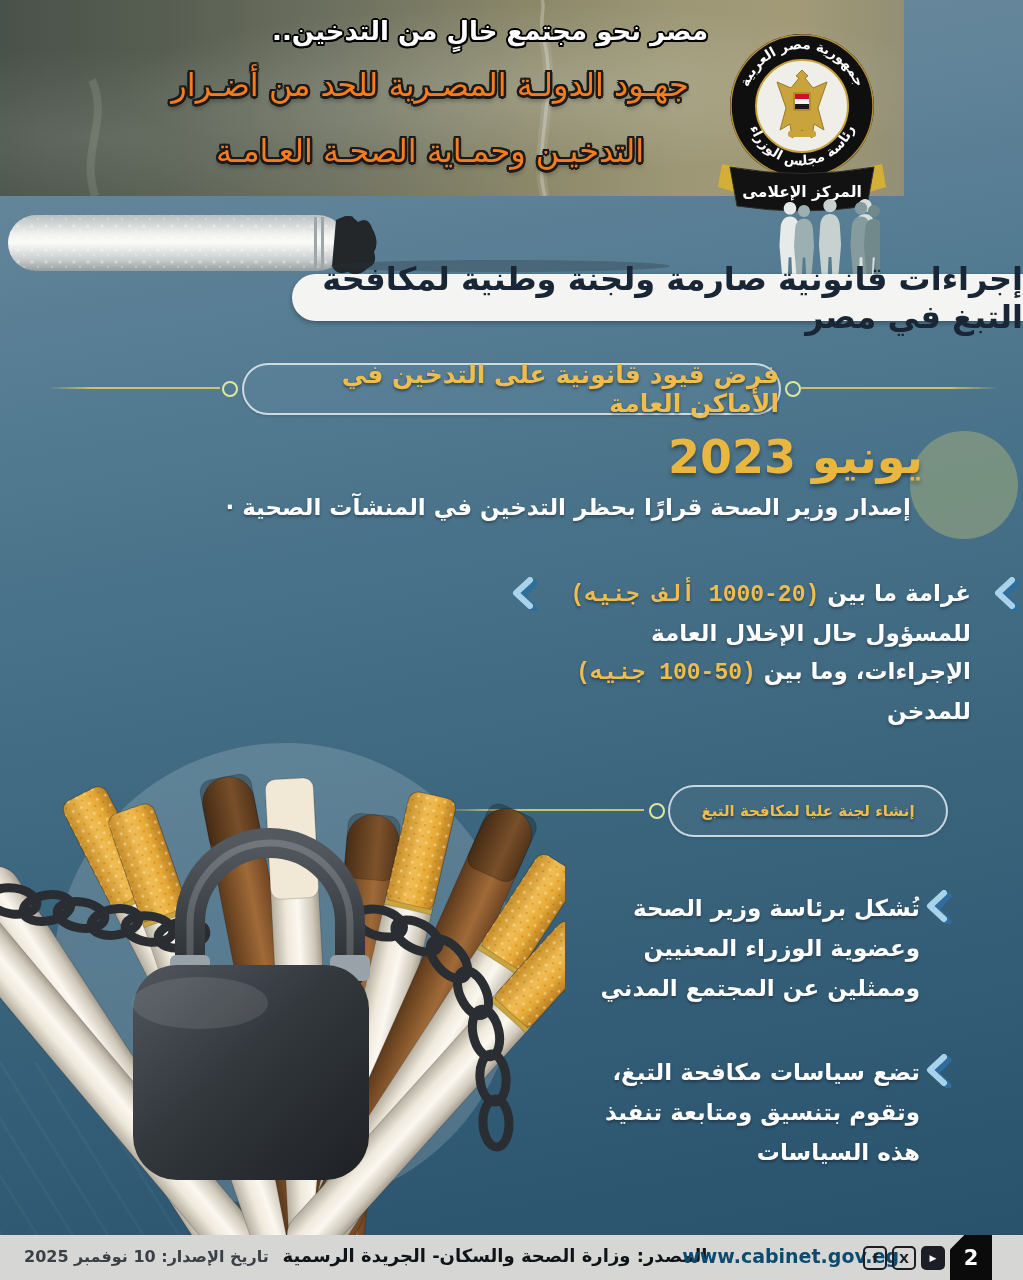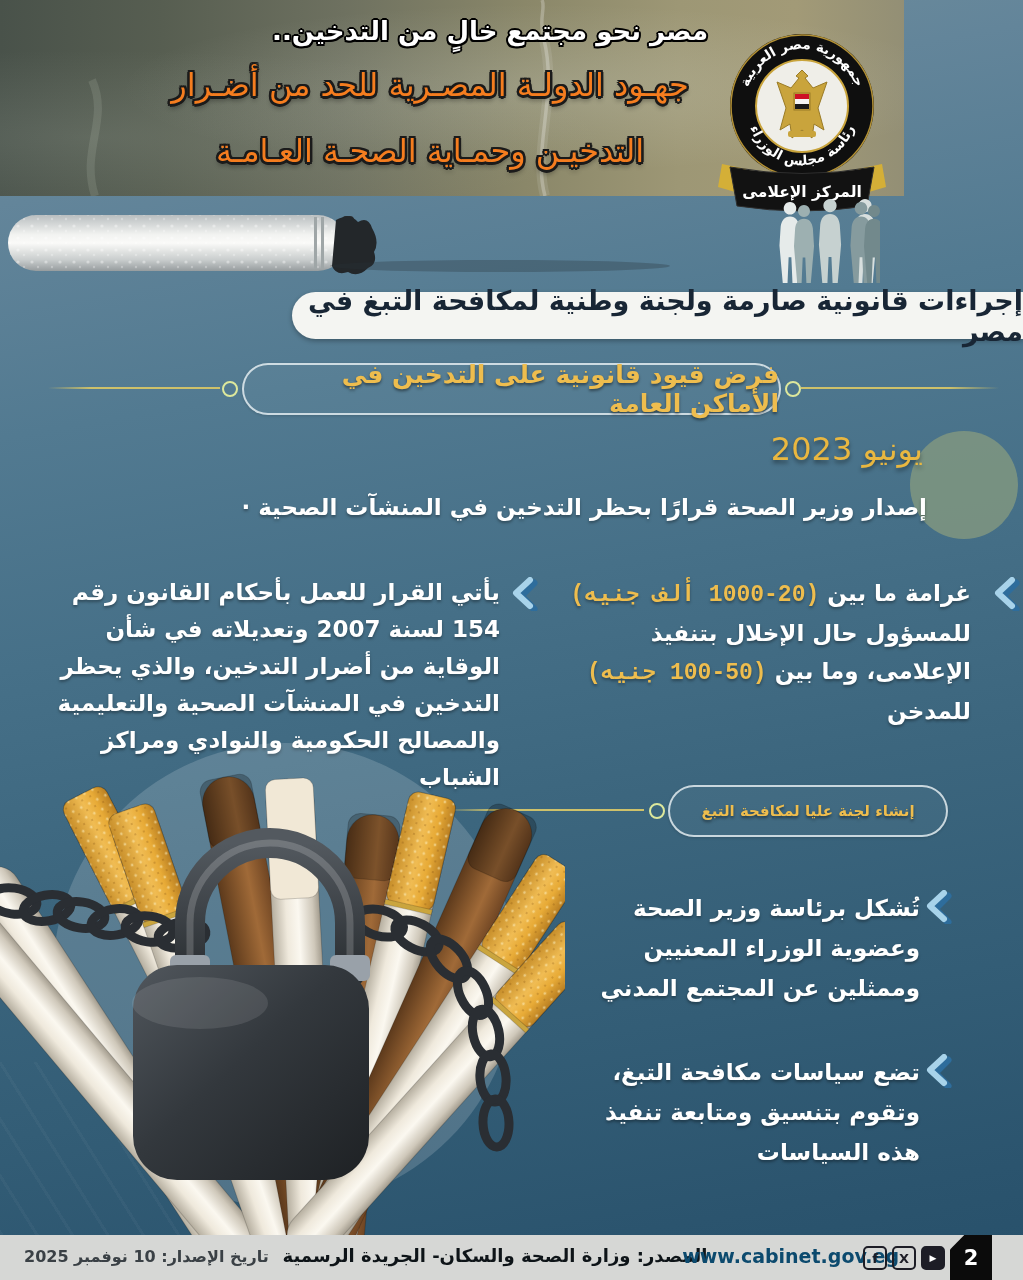--- a/index.html
+++ b/index.html
@@ -11,32 +11,32 @@
   #header{left:0;top:0;width:904px;height:196px;
      background:
        radial-gradient(ellipse at 60% 45%, rgba(225,230,220,.22) 0%, rgba(225,230,220,0) 55%),
        radial-gradient(ellipse at 10% 70%, rgba(200,210,200,.14) 0%, rgba(200,210,200,0) 45%),
        linear-gradient(90deg,#49524a 0%,#575e51 18%,#6e7160 38%,#8a8769 58%,#9d9775 75%,#a29a77 88%,#938f75 100%);}
   .tagline{right:196px;top:16px;font-size:26px;font-weight:bold;color:#ffffff;white-space:nowrap;
      text-shadow:2px 0 0 #000,-2px 0 0 #000,0 2px 0 #000,0 -2px 0 #000,1.5px 1.5px 0 #000,-1.5px 1.5px 0 #000,1.5px -1.5px 0 #000,-1.5px -1.5px 0 #000;}
   .mainTitle{left:20px;top:52px;width:820px;text-align:center;font-weight:normal;font-size:32px;line-height:66px;color:#f57d1f;
      text-shadow:2.5px 0 0 #1b1b1b,-2.5px 0 0 #1b1b1b,0 2.5px 0 #1b1b1b,0 -2.5px 0 #1b1b1b,2px 2px 0 #1b1b1b,-2px 2px 0 #1b1b1b,2px -2px 0 #1b1b1b,-2px -2px 0 #1b1b1b,0 4px 5px rgba(0,0,0,.45);}
   
-  #banner{left:292px;top:292px;right:0;height:47px;background:#f4f5f2;border-radius:24px 0 0 24px;
+  #banner{left:292px;top:274px;right:0;height:47px;background:#f4f5f2;border-radius:24px 0 0 24px;
      box-shadow:0 2px 5px rgba(0,0,0,.3);display:flex;align-items:center;justify-content:center;
-     font-size:27px;font-weight:bold;color:#182635;}
+     font-size:32px;font-weight:bold;color:#182635;}
   
   .badge{height:48px;border:2px solid rgba(235,242,245,.8);border-radius:26px;background:rgba(255,255,255,.04);
      display:flex;align-items:center;justify-content:center;font-weight:bold;color:#eebd4e;
      text-shadow:0 2px 3px rgba(0,0,0,.45);box-shadow:0 1px 3px rgba(0,0,0,.15);}
   .decoLine{height:2px;background:linear-gradient(90deg,rgba(206,193,106,0),#cec16a 25%,#cec16a 100%);}
   .decoLineR{height:2px;background:linear-gradient(270deg,rgba(206,193,106,0),#cec16a 25%,#cec16a 100%);}
   .ring{width:12px;height:12px;border:2.5px solid #dde89c;border-radius:50%;background:transparent;}
   .gold{color:#eebd4e;font-family:Liberation Mono, monospace;}
-  .dateBig{font-size:32px;font-weight:normal;color:#e9b740;text-shadow:0 3px 4px rgba(0,0,0,.4);white-space:nowrap;}
+  .dateBig{font-size:46px;font-weight:bold;color:#e9b740;text-shadow:0 3px 4px rgba(0,0,0,.4);white-space:nowrap;}
   .whiteTxt{color:#ffffff;font-weight:bold;text-shadow:0 2px 3px rgba(0,0,0,.35);}
   .bullet{font-size:23px;line-height:38px;text-align:right;}
   .sageCircle{width:108px;height:108px;border-radius:50%;background:rgba(128,150,128,.85);}
   .chev{width:30px;height:34px;}
   
   #footer{left:0;top:1235px;width:1023px;height:58px;background:#d6d7d5;text-decoration:underline;}
   .fTxt{font-weight:bold;white-space:nowrap;}
   .socialBox{width:20px;height:20px;border:2px solid #1d1d26;border-radius:5px;color:#1d1d26;
      display:flex;align-items:center;justify-content:center;font-size:13px;font-weight:bold;font-family:"DejaVu Sans",sans-serif;}
   .socialBox.filled{background:#1d1d26;color:#fff;font-size:9px;}
@@ -158,35 +158,34 @@
   <div class="abs decoLine" style="left:48px;top:387px;width:172px"></div>
   <div class="abs ring" style="left:222px;top:381px"></div>
   <div class="abs badge" style="left:242px;top:363px;width:535px;font-size:25px">
     <span>فرض قيود قانونية على التدخين في الأماكن العامة</span>
   </div>
   <div class="abs ring" style="left:785px;top:381px"></div>
   <div class="abs decoLineR" style="left:801px;top:387px;width:198px"></div>
 
   <div class="abs sageCircle" style="left:910px;top:431px"></div>
   <div class="abs dateBig" style="right:100px;top:430px">يونيو 2023</div>
-  <div class="abs whiteTxt" style="right:96px;top:494px;font-size:23px;white-space:nowrap">إصدار وزير الصحة قرارًا بحظر التدخين في المنشآت الصحية ·</div>
+  <div class="abs whiteTxt" style="right:112px;top:494px;font-size:23px;white-space:nowrap">إصدار وزير الصحة قرارًا بحظر التدخين في المنشآت الصحية ·</div>
 
   <svg class="abs chev" style="left:990px;top:577px" viewBox="0 0 30 34">
     <polyline points="26,6 13,19 26,32" fill="none" stroke="#2e6d9c" stroke-width="7" stroke-linecap="round" stroke-linejoin="round"></polyline>
     <polyline points="22,3 8,16 22,29" fill="none" stroke="#a8d3ea" stroke-width="6" stroke-linecap="round" stroke-linejoin="round"></polyline>
   </svg>
   <div class="abs bullet whiteTxt" style="right:52px;top:574px;width:410px">
-    <span>غرامة ما بين </span><span class="gold">(20-1000 ألف جنيه)</span><span> للمسؤول حال الإخلال بتنفيذ الإعلامى، وما بين </span><span class="gold">(50-100 جنيه)</span><span> للمدخن</span>
+    <span>غرامة ما بين </span><span class="gold">(20-1000 ألف جنيه)</span><span> للمسؤول حال الإخلال العامة الإجراءات، وما بين </span><span class="gold">(50-100 جنيه)</span><span> للمدخن</span>
   </div>
 
   <svg class="abs chev" style="left:508px;top:577px" viewBox="0 0 30 34">
     <polyline points="26,6 13,19 26,32" fill="none" stroke="#2e6d9c" stroke-width="7" stroke-linecap="round" stroke-linejoin="round"></polyline>
     <polyline points="22,3 8,16 22,29" fill="none" stroke="#a8d3ea" stroke-width="6" stroke-linecap="round" stroke-linejoin="round"></polyline>
   </svg>
-  <div class="abs bullet whiteTxt" style="right:523px;top:574px;width:468px;line-height:37px">يأتي القرار للعمل بأحكام القانون رقم 154 لسنة 2007 وتعديلاته في شأن الوقاية من أضرار التدخين، والذي يحظر التدخين في المنشآت الصحية والتعليمية والمصالح الحكومية والنوادي ومراكز الشباب</div>
 
   <div class="abs decoLine" style="left:444px;top:809px;width:200px"></div>
   <div class="abs ring" style="left:649px;top:803px"></div>
   <div class="abs badge" style="left:668px;top:785px;width:276px;font-size:15px">
     <span>إنشاء لجنة عليا لمكافحة التبغ</span>
   </div>
 
   <svg class="abs chev" style="left:922px;top:890px" viewBox="0 0 30 34">
     <polyline points="26,6 13,19 26,32" fill="none" stroke="#2e6d9c" stroke-width="7" stroke-linecap="round" stroke-linejoin="round"></polyline>
     <polyline points="22,3 8,16 22,29" fill="none" stroke="#a8d3ea" stroke-width="6" stroke-linecap="round" stroke-linejoin="round"></polyline>

